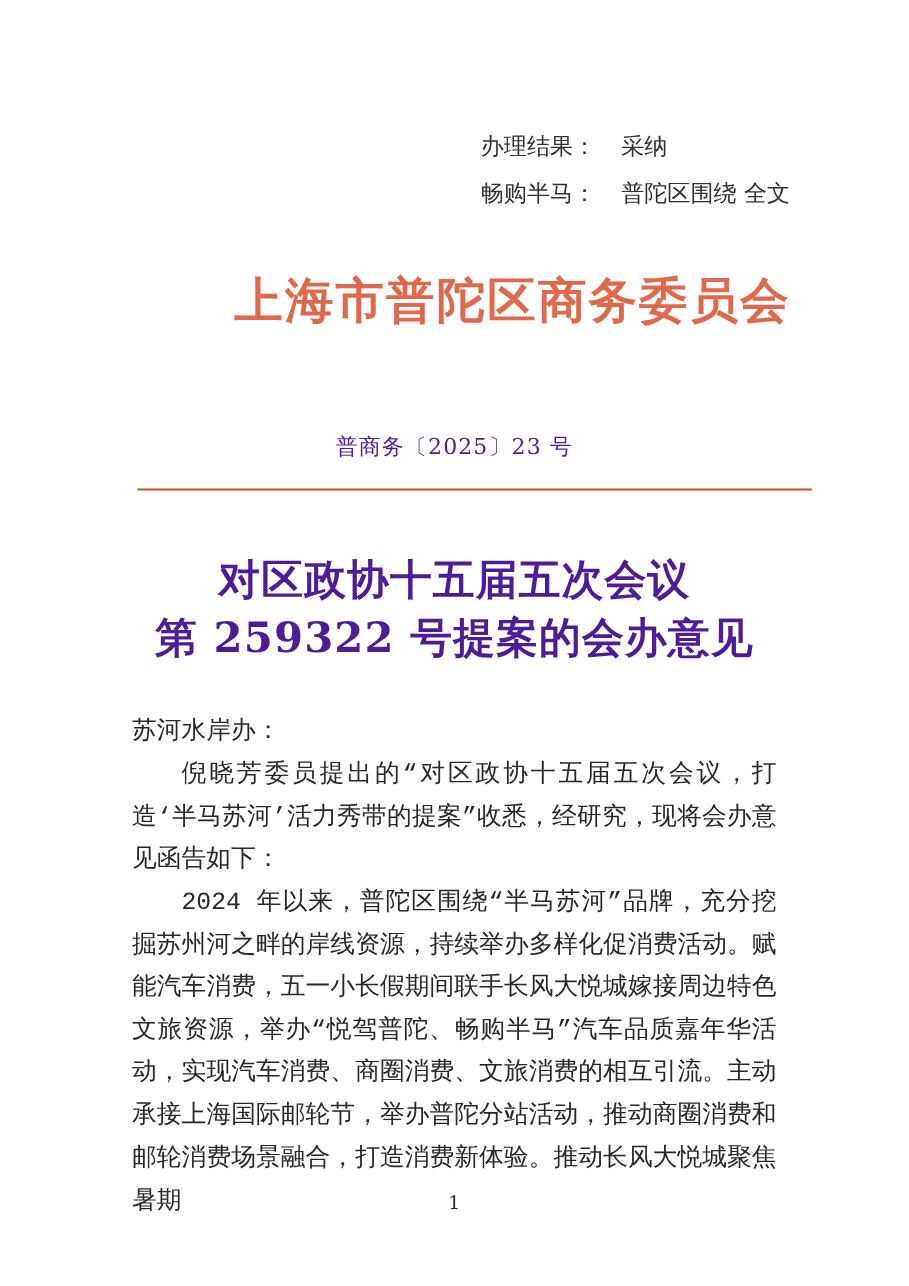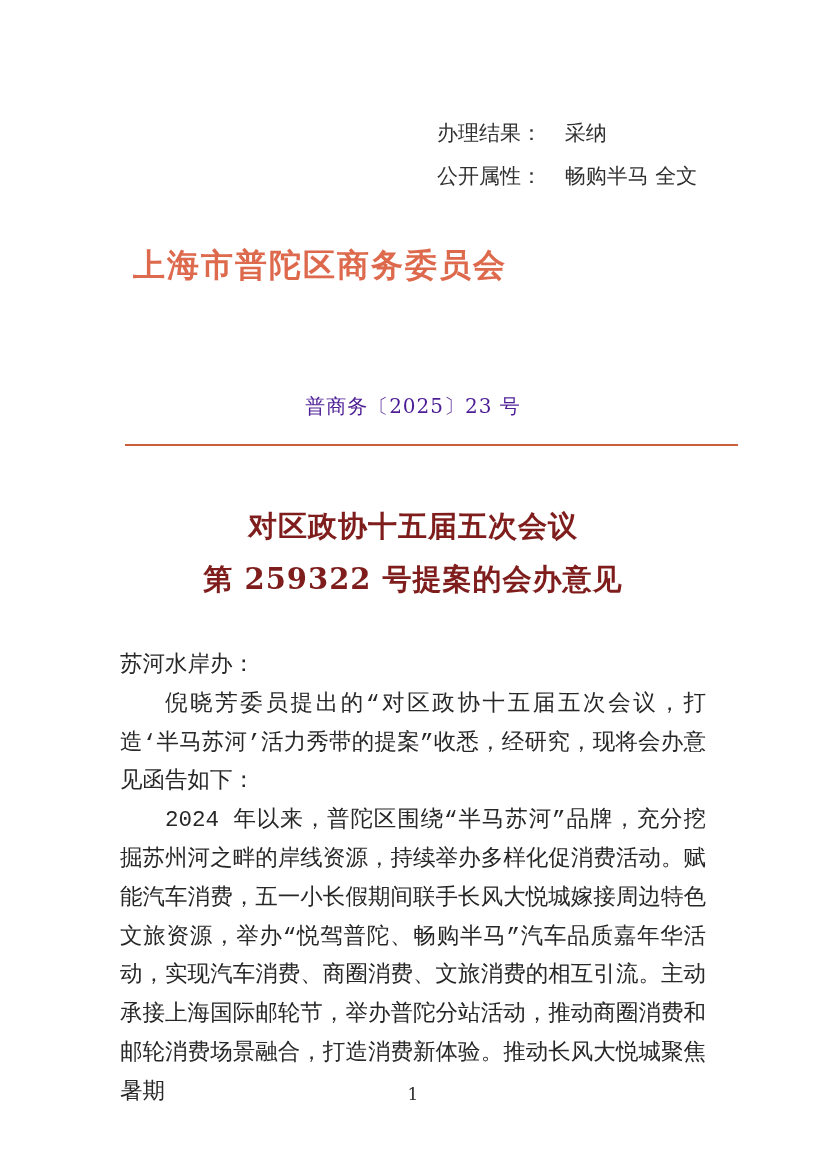--- a/index.html
+++ b/index.html
@@ -33,22 +33,22 @@
   .meta-value {
     margin-left: 16px;
   }
 
   
   .agency {
     position: absolute;
     left: 133px;
     top: 244px;
     width: 586px;
-    text-align: left;
-    font-size: 32px;
+    text-align: right;
+    font-size: 44px;
     font-weight: bold;
     letter-spacing: 2px;
     color: var(--accent, #de6a4e);
     white-space: nowrap;
   }
 
   
   .docnum {
     position: absolute;
     left: 120px;
@@ -70,24 +70,24 @@
     background: var(--divider, #cc5f3b);
   }
 
   
   .doc-title {
     position: absolute;
     left: 120px;
     top: 500px;
     width: 586px;
     text-align: center;
-    font-size: 29px;
+    font-size: 38px;
     font-weight: bold;
     line-height: 53px;
-    color: #7f1d1d;
+    color: #4c1d95;
     letter-spacing: 1px;
   }
 
   
   .body-text {
     position: absolute;
     left: 120px;
     top: 646px;
     width: 586px;
     font-size: 22.5px;
@@ -118,22 +118,22 @@
 <body>
 
 <div class="page">
 
   <div class="meta">
     <div class="meta-row">
       <span class="meta-label">办理结果：</span>
       <span class="meta-value">采纳</span>
     </div>
     <div class="meta-row">
-      <span class="meta-label">公开属性：</span>
-      <span class="meta-value">畅购半马 全文</span>
+      <span class="meta-label">畅购半马：</span>
+      <span class="meta-value">普陀区围绕 全文</span>
     </div>
   </div>
 
   <div class="agency">上海市普陀区商务委员会</div>
 
   <div class="docnum">普商务〔2025〕23 号</div>
 
   <div class="redline"></div>
 
   <div class="doc-title">

